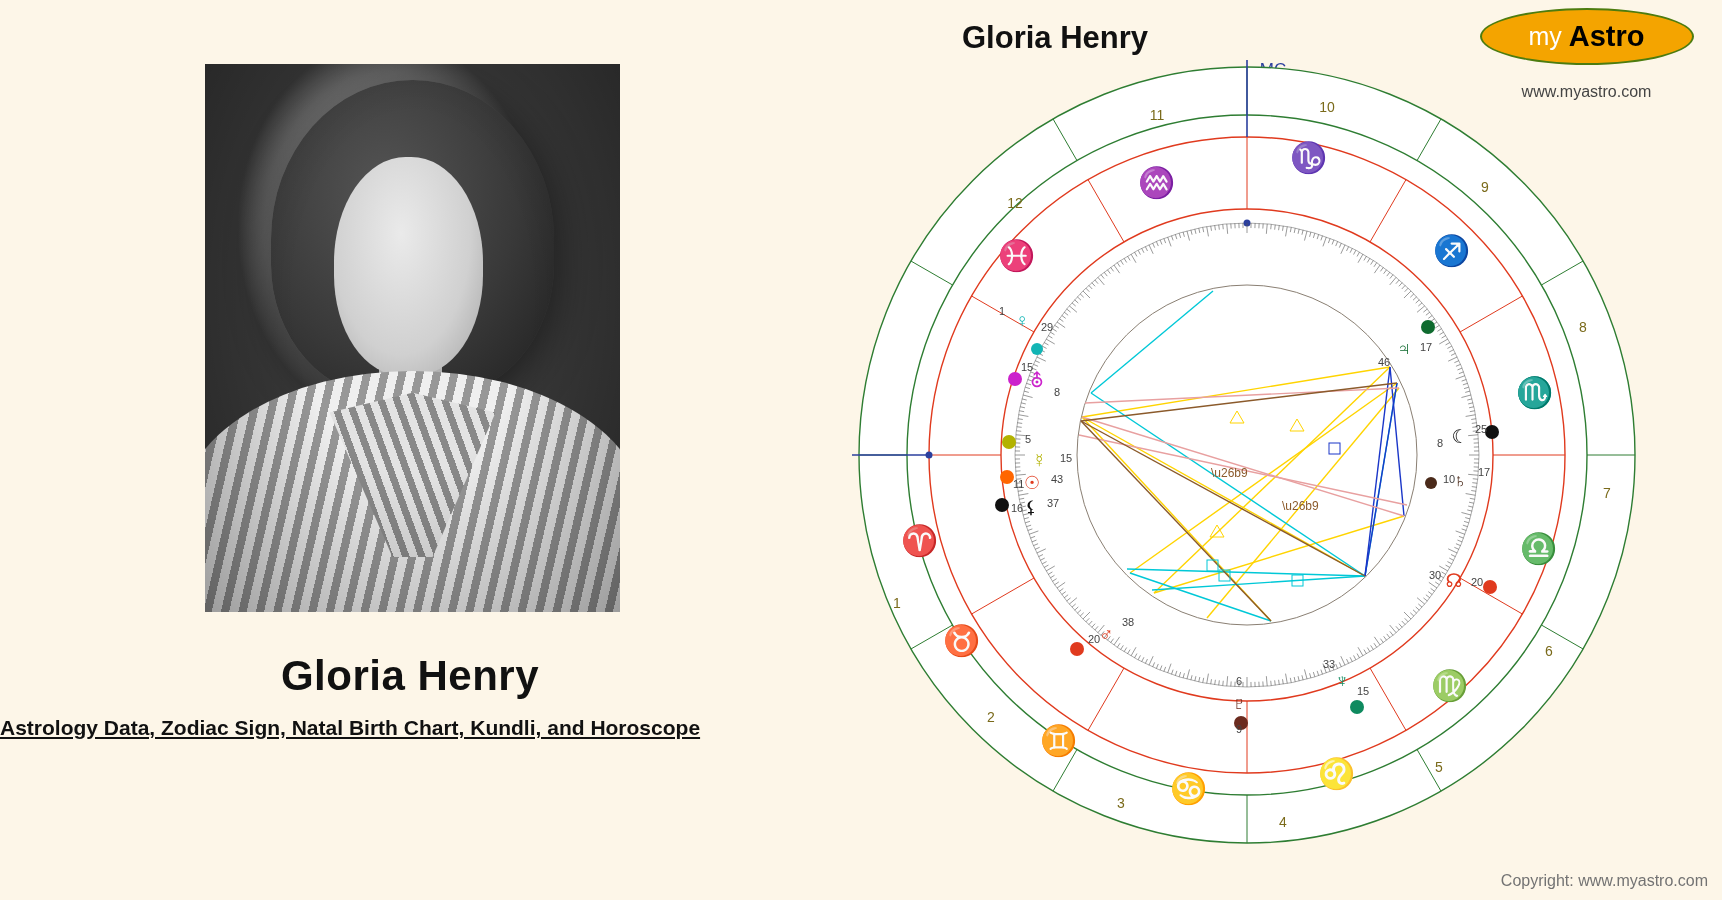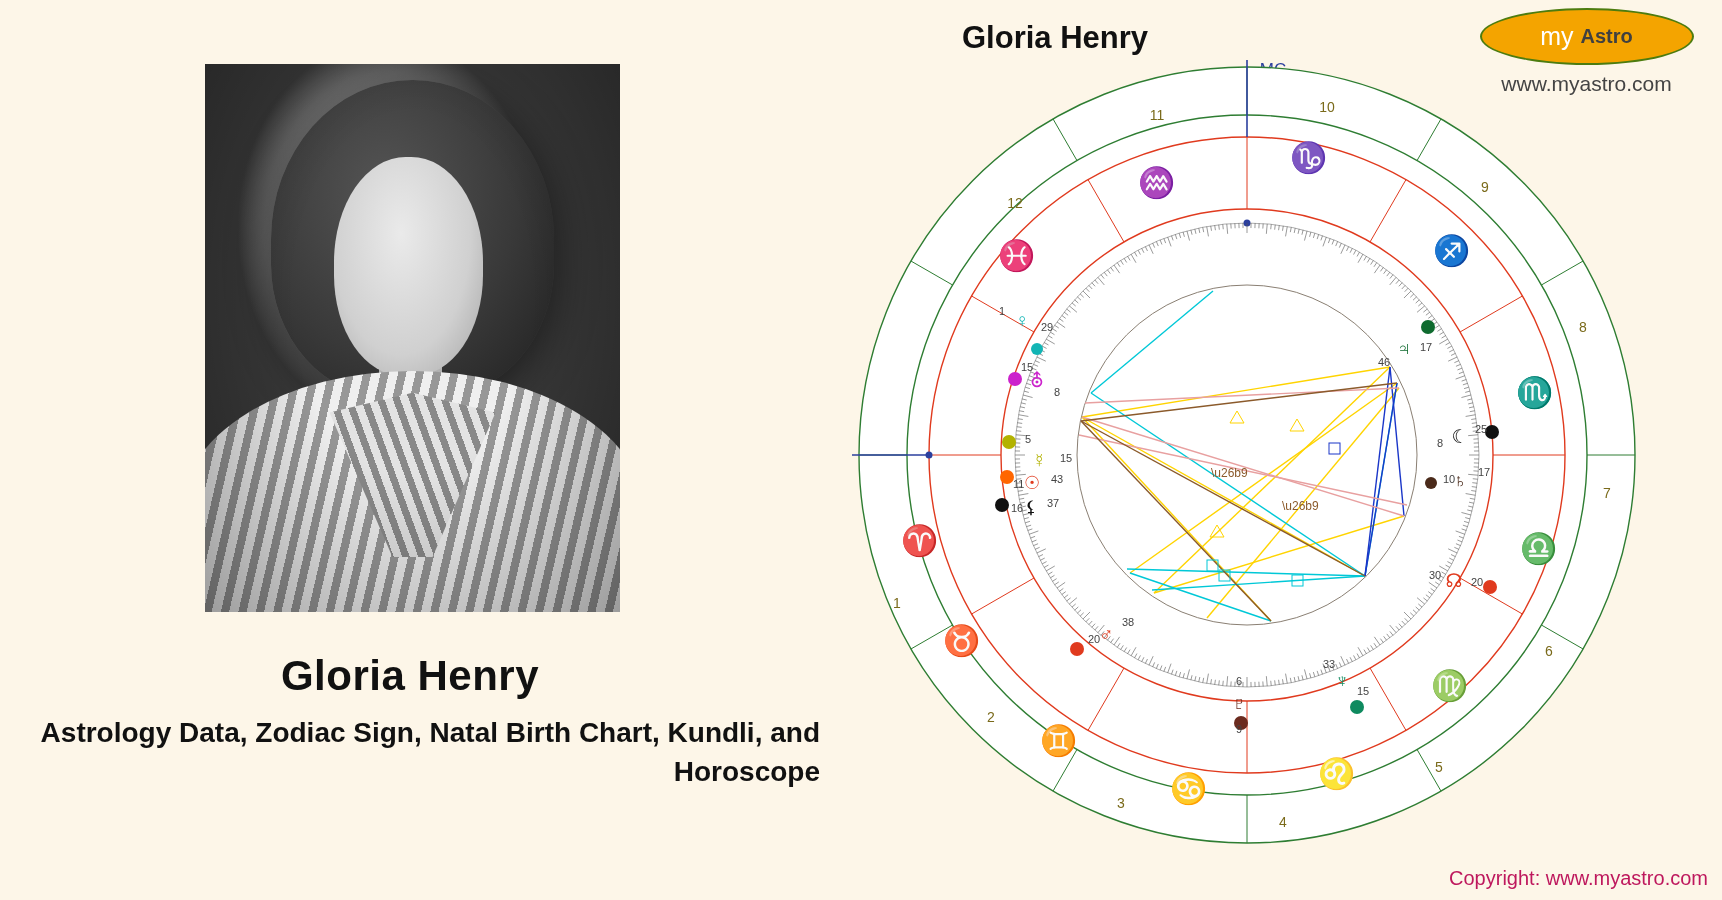--- a/index.html
+++ b/index.html
@@ -108,25 +108,26 @@
     font-size: 42px;
     font-weight: bold;
     color: #111;
     letter-spacing: .5px;
   }
   .left-sub {
     position: absolute;
     left: 0;
     top: 714px;
     width: 820px;
-    text-align: right;
-    font-size: 28px;
+    text-align: left;
+    font-size: 21px;
     font-weight: bold;
     color: #111;
     line-height: 1.38;
+    text-decoration: underline;
   }
 
   
   .chart-title {
     position: absolute;
     left: 845px;
     top: 20px;
     width: 420px;
     text-align: center;
     font-size: 31px;
@@ -151,35 +152,35 @@
     align-items: center;
     justify-content: center;
     gap: 7px;
   }
   .logo-my {
     font-size: 25px;
     color: #ffffff;
     font-weight: normal;
   }
   .logo-astro {
-    font-size: 20px;
-    color: #404040;
+    font-size: 29px;
+    color: #000000;
     font-weight: bold;
   }
   .logo-url {
-    margin-top: 7px;
-    font-size: 21px;
+    margin-top: 18px;
+    font-size: 16px;
     color: #444;
   }
   .copyright {
     position: absolute;
     right: 14px;
     bottom: 10px;
-    font-size: 20px;
-    color: #be185d;
+    font-size: 16px;
+    color: #737373;
   }
 
   
   .wheel {
     position: absolute;
     left: 852px;
     top: 60px;
     width: 790px;
     height: 790px;
   }

